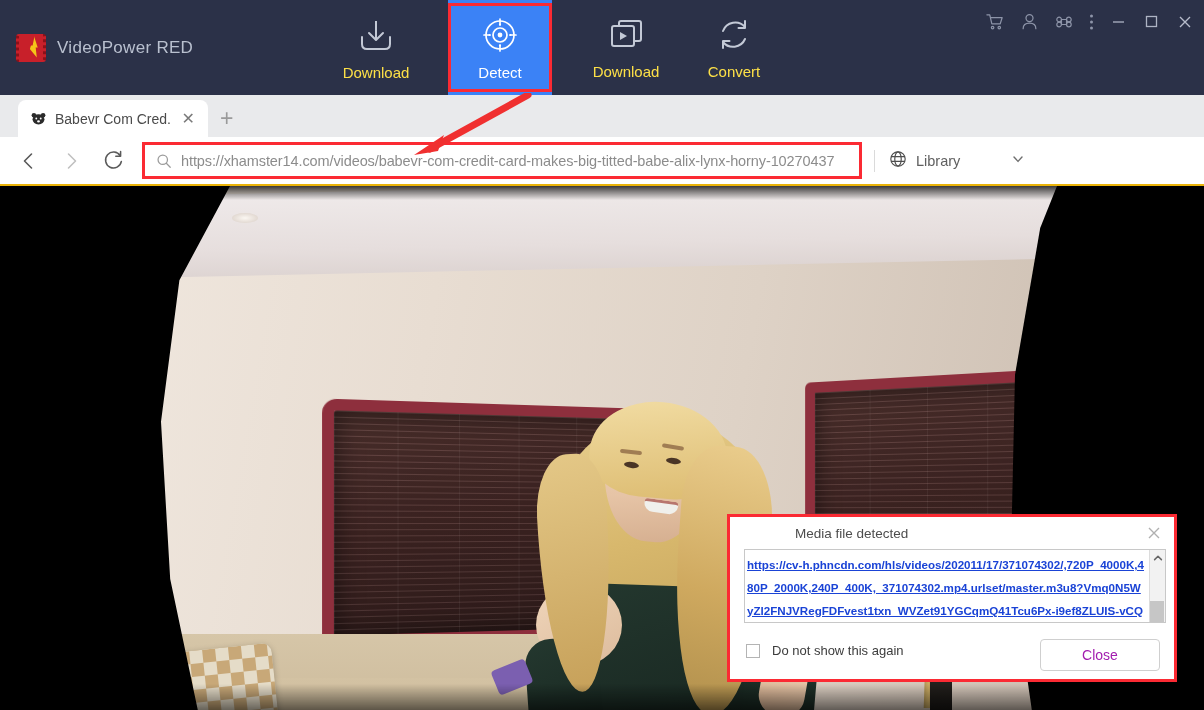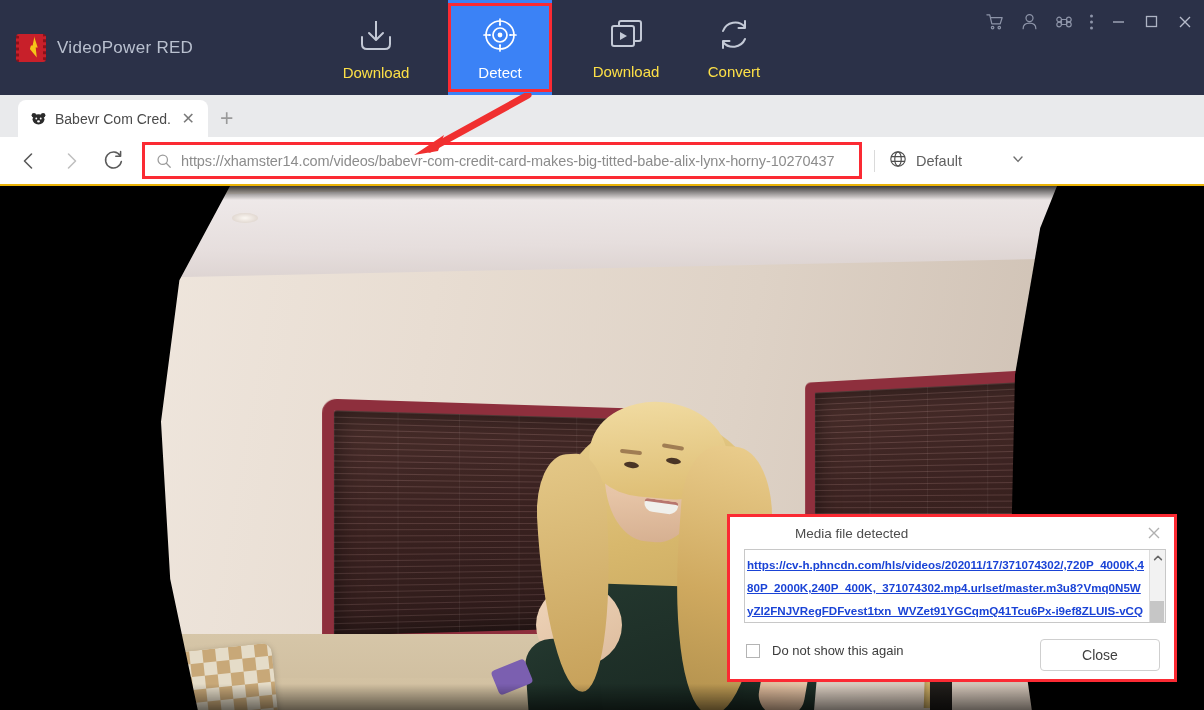--- a/index.html
+++ b/index.html
@@ -398,21 +398,21 @@
   }
   .dlg-checkbox {
     width: 14px; height: 14px; border: 1px solid #b4b4b4; background: #fff;
   }
   .dlg-checklabel { font-size: 13px; color: #3c3c3c; }
 
   .dlg-closebtn {
     position: absolute; right: 14px; top: 122px;
     width: 120px; height: 32px;
     background: #fff; border: 1px solid #cfcfcf; border-radius: 4px;
-    font-size: 14px; color: #404040;
+    font-size: 14px; color: #a21caf;
     display: flex; align-items: center; justify-content: center;
     cursor: pointer;
     font-family: "Liberation Sans", sans-serif;
   }
 </style>
 </head>
 <body>
 
 <div id="app">
 
@@ -581,21 +581,21 @@
     <div class="addr-divider"></div>
 
     <div class="engine-select">
       <span>
         <svg width="18" height="18" viewBox="0 0 20 20" fill="none" stroke="#4f4f4f" stroke-width="1.3">
           <circle cx="10" cy="10" r="8"></circle>
           <ellipse cx="10" cy="10" rx="3.6" ry="8"></ellipse>
           <path d="M2.3 7.4 L17.7 7.4 M2.3 12.6 L17.7 12.6"></path>
         </svg>
       </span>
-      <span class="engine-label">Default</span>
+      <span class="engine-label">Library</span>
       <span class="engine-chevron">
         <svg width="14" height="14" viewBox="0 0 14 14" fill="none" stroke="#6e6e6e" stroke-width="1.4" stroke-linecap="round" stroke-linejoin="round">
           <path d="M3 5 L7 9.4 L11 5"></path>
         </svg>
       </span>
     </div>
   </div>
 
   <svg class="red-arrow" viewBox="0 0 140 62">
     <path d="M128 2 L30 56" stroke="#f03030" stroke-width="7" stroke-linecap="round"></path>

